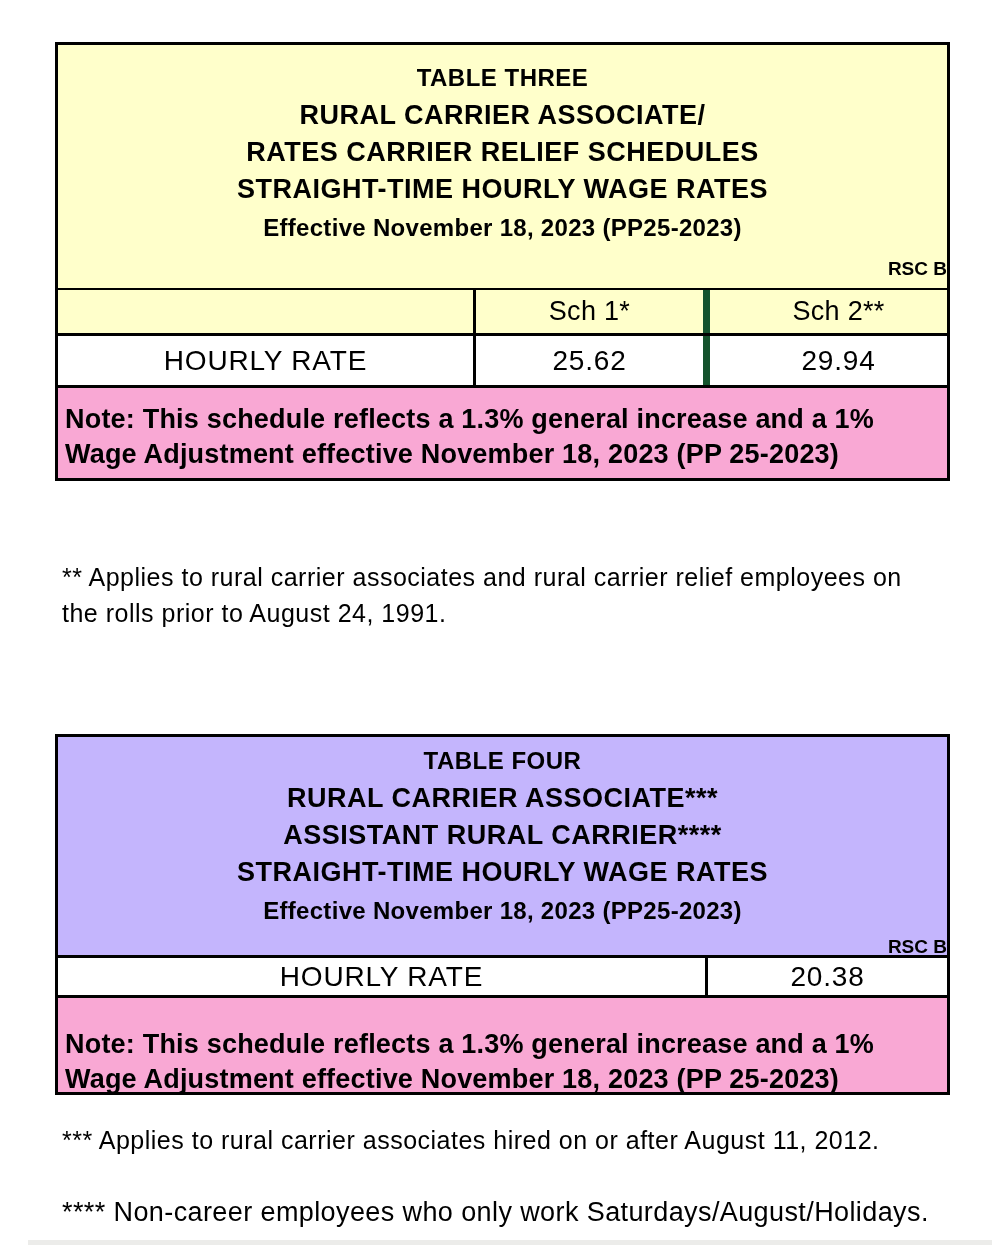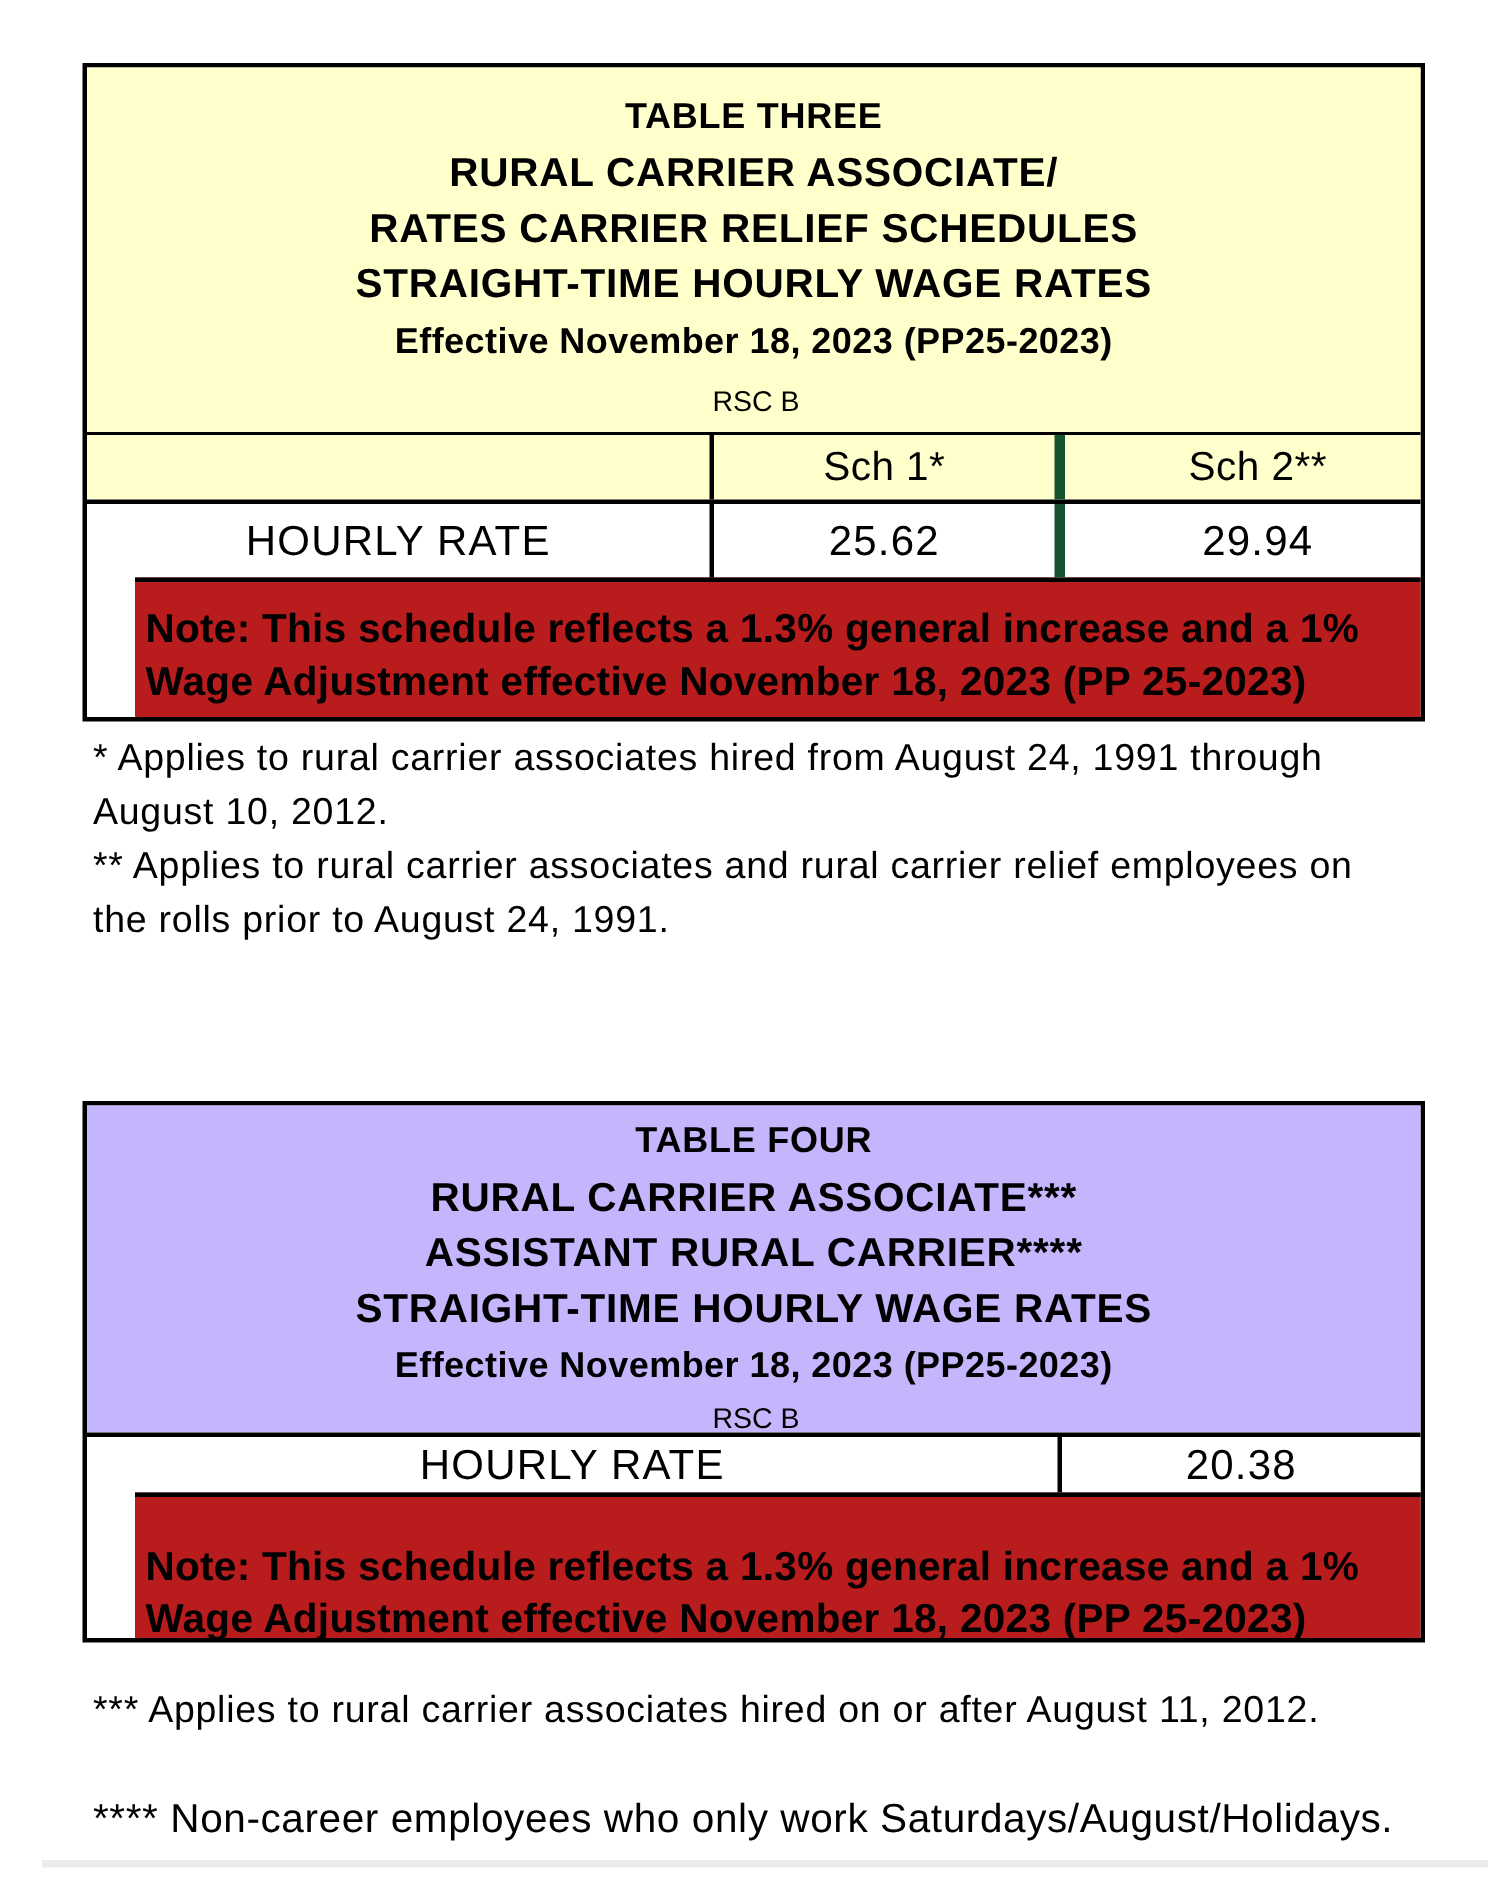--- a/index.html
+++ b/index.html
@@ -30,22 +30,22 @@
     text-align: center;
     overflow: hidden;
   }
   #table-three .title-area { height: 243px; padding-top: 14px; }
   #table-four  .title-area { height: 218px; padding-top: 5px;  }
 
   .t-small { font-weight: bold; font-size: 24px; line-height: 38px; letter-spacing: 0.5px; }
   .t-big   { font-weight: bold; font-size: 27px; line-height: 37px; letter-spacing: 0.5px; }
   .t-eff   { font-weight: bold; font-size: 24px; line-height: 39px; letter-spacing: 0.3px; }
   .rsc {
-    text-align: center;
-    font-weight: normal;
+    text-align: right;
+    font-weight: bold;
     font-size: 19px;
     padding-left: 3px;
     margin-top: 11px;
     line-height: 22px;
   }
   #table-four .rsc { margin-top: 6px; }
 
   .row { display: flex; align-items: center; }
   .c { display: flex; align-items: center; justify-content: center; height: 100%; }
 
@@ -59,28 +59,27 @@
   
   .rate4 { height: 40px; border-top: 3px solid #000; background: #fff; }
   .c1w { width: 647px; }
   .c2w { flex: 1; border-left: 3px solid #000; }
 
   .head-label { font-weight: normal; font-size: 27px; letter-spacing: 0.3px; }
   .rate-label, .rate-value { font-weight: normal; font-size: 28px; letter-spacing: 0.8px; }
 
   .note {
     border-top: 3px solid #000;
-    background: #b91c1c;
+    background: #f9a8d4;
     font-weight: bold;
     font-size: 27px;
     line-height: 35px;
     letter-spacing: 0.2px;
     white-space: pre-line;
     padding: 14px 10px 0 7px;
-    margin-left: 32px;
   }
   #table-three .note { height: 93px; }
   #table-four  .note { height: 97px; padding-top: 29px; }
 
   
   .footnote {
     position: absolute;
     left: 62px;
     width: 905px;
     font-size: 25px;
@@ -126,22 +125,20 @@
     <div class="row rate3">
       <div class="c c1 rate-label">HOURLY RATE</div>
       <div class="c c2 rate-value">25.62</div>
       <div class="c c3 rate-value">29.94</div>
     </div>
 
     <div class="note">Note: This schedule reflects a 1.3% general increase and a 1%
 Wage Adjustment effective November 18, 2023 (PP 25-2023)</div>
   </section>
 
-  <div class="footnote fn-one">*  Applies to rural carrier associates hired from August 24, 1991 through
-August 10, 2012.</div>
   <div class="footnote fn-two">** Applies to rural carrier associates and rural carrier relief employees on
 the rolls prior to August 24, 1991.</div>
 
   <section class="tbl" id="table-four" style="top:734px">
     <div class="title-area" style="background: #c4b5fd;">
       <div class="t-small">TABLE FOUR</div>
       <div class="t-big">RURAL CARRIER ASSOCIATE***</div>
       <div class="t-big">ASSISTANT RURAL CARRIER****</div>
       <div class="t-big">STRAIGHT-TIME HOURLY WAGE RATES</div>
       <div class="t-eff">Effective November 18, 2023 (PP25-2023)</div>

